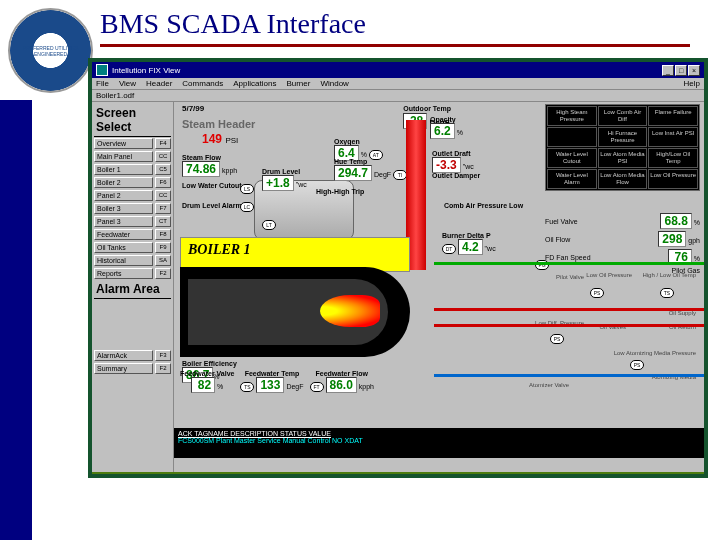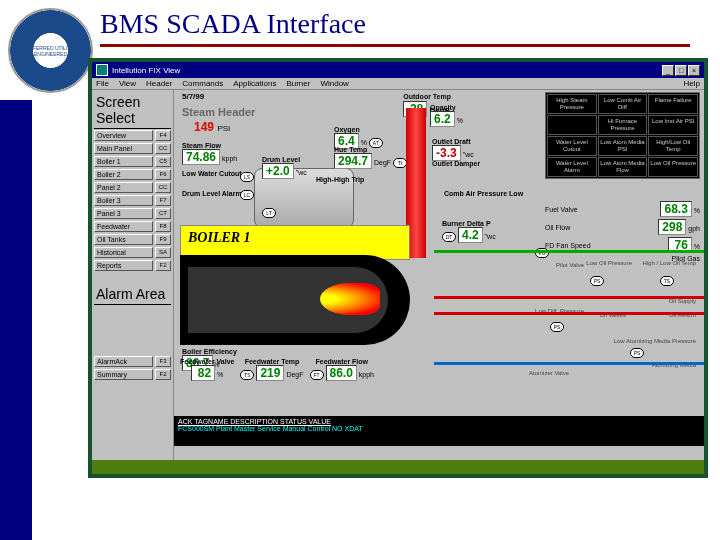--- a/index.html
+++ b/index.html
@@ -11,31 +11,31 @@
 .app{position:absolute;left:88px;top:58px;width:620px;height:420px;background:#4d7c0f;border:4px solid #14532d;font-size:8px}
 .titlebar{background:#000080;color:#fff;padding:2px 4px;display:flex;align-items:center;gap:4px}
 .titlebar-icon{width:12px;height:12px;background:#008080;border:1px solid #fff}
 .win-btns{margin-left:auto;display:flex;gap:1px}
 .win-btn{width:12px;height:11px;background:#c0c0c0;border:1px solid #fff;border-right-color:#333;border-bottom-color:#333;font-size:7px;text-align:center;line-height:9px;color:#000}
 .menubar{background:#c0c0c0;padding:1px 4px;display:flex;gap:10px;border-bottom:1px solid #888}
 .menubar span{text-decoration-color:#000}
 .doc-title{background:#c0c0c0;padding:1px 4px;border-bottom:1px solid #888;font-size:8px}
 .workspace{display:flex;height:calc(100% - 42px);background:#c0c0c0}
 .left-panel{width:82px;background:#c0c0c0;border-right:1px solid #888;padding:2px}
-.section-hdr{font-weight:normal;font-size:14px;padding:2px;border-bottom:1px solid #000}
+.section-hdr{font-weight:bold;font-size:12px;padding:2px;border-bottom:1px solid #000}
 .nav-row{display:flex;align-items:center;gap:2px;padding:1px 0}
 .nav-btn{flex:1;background:#c0c0c0;border:1px solid #fff;border-right-color:#555;border-bottom-color:#555;padding:1px 2px;font-size:7px;text-align:left}
 .fkey{width:16px;height:11px;background:#c0c0c0;border:1px solid #fff;border-right-color:#555;border-bottom-color:#555;font-size:6px;text-align:center;line-height:9px}
-.alarm-hdr{margin-top:12px}
+.alarm-hdr{margin-top:0}
 .main-area{flex:1;position:relative;background:#c0c0c0}
 .top-info{display:flex;justify-content:space-between;padding:2px 8px;font-size:8px;font-weight:bold}
 .val-box{display:inline-block;background:#fff;border:1px inset #888;padding:0 3px;color:#008000;font-weight:bold;min-width:24px;text-align:right;font-size:12px}
 .lbl{font-size:7px;font-weight:bold}
 .steam-hdr{position:absolute;left:8px;top:16px;font-size:11px;font-weight:bold;color:#666}
-.psi-val{position:absolute;left:20px;top:30px;font-size:12px;font-weight:bold;color:#e00000}
+.psi-val{position:absolute;left:28px;top:30px;font-size:12px;font-weight:bold;color:#e00000}
 .psi-unit{font-size:8px;color:#000;font-weight:normal}
 .boiler-body{position:absolute;left:6px;top:165px;width:230px;height:90px;background:#000;border-radius:0 45px 45px 0}
 .boiler-inner{position:absolute;left:8px;top:12px;width:200px;height:66px;background:#333;border-radius:0 33px 33px 0}
 .flame{position:absolute;left:140px;top:28px;width:60px;height:32px;background:radial-gradient(ellipse at left,#ff0 20%,#f80 50%,#f00 80%);border-radius:50% 30% 30% 50%}
 .boiler-top{position:absolute;left:6px;top:135px;width:230px;height:35px;background:#ffff00;border:1px solid #888}
 .boiler-label{position:absolute;left:14px;top:140px;font-size:14px;font-weight:bold;font-style:italic;font-family:'Times New Roman',serif}
 .stack{position:absolute;left:232px;top:18px;width:20px;height:150px;background:linear-gradient(to right,#c00,#f44,#c00)}
 .drum{position:absolute;left:80px;top:78px;width:100px;height:60px;background:linear-gradient(#ddd,#aaa);border:1px solid #666;border-radius:8px}
 .status-grid{position:absolute;right:4px;top:2px;width:155px;background:#000;border:1px solid #666;display:grid;grid-template-columns:1fr 1fr 1fr;gap:1px;padding:1px}
 .status-cell{background:#000;color:#ccc;font-size:6px;text-align:center;padding:2px 1px;border:1px solid #555;line-height:7px}
@@ -77,20 +77,21 @@
   <div class="menubar">
     <span>File</span>
     <span>View</span>
     <span>Header</span>
     <span>Commands</span>
     <span>Applications</span>
     <span>Burner</span>
     <span>Window</span>
     <span style="margin-left:auto">Help</span>
   </div>
+  <div class="doc-title">Boiler1.odf</div>
 
   <div class="workspace">
     <div class="left-panel">
       <div class="section-hdr">Screen Select</div>
       <div id="nav-list">
           <div class="nav-row">
             <div class="nav-btn">Overview</div>
             <div class="fkey">F4</div>
           </div>
           <div class="nav-row">
@@ -167,21 +168,21 @@
       <div class="reading" style="left:8px;top:80px">
         <span class="lbl">Low Water Cutout</span>
       </div>
       <div class="reading" style="left:8px;top:100px">
         <span class="lbl">Drum Level Alarm</span>
       </div>
 
       <div class="drum"></div>
       <div class="reading" style="left:88px;top:66px">
         <span class="lbl">Drum Level</span>
-        <span class="val-box">+2.0</span> <span>"wc</span>
+        <span class="val-box">+1.8</span> <span>"wc</span>
       </div>
       <span class="sensor" style="position:absolute;left:66px;top:82px">LS</span>
       <span class="sensor" style="position:absolute;left:66px;top:100px">LC</span>
       <span class="sensor" style="position:absolute;left:88px;top:118px">LT</span>
 
       <div class="reading" style="left:142px;top:86px">
         <span class="lbl">High-High Trip</span>
       </div>
 
       <div class="reading" style="left:160px;top:36px">
@@ -231,21 +232,21 @@
           <div class="status-cell">Low Atom Media PSI</div>
           <div class="status-cell">High/Low Oil Temp</div>
           <div class="status-cell">Water Level Alarm</div>
           <div class="status-cell">Low Atom Media Flow</div>
           <div class="status-cell">Low Oil Pressure</div>
         </div>
 
       <div class="right-readings">
         <div class="rr-row">
             <span>Fuel Valve</span>
-            <span><span class="val-box">68.3</span> <span>%</span></span>
+            <span><span class="val-box">68.8</span> <span>%</span></span>
           </div>
         <div class="rr-row">
             <span>Oil Flow</span>
             <span><span class="val-box">298</span> <span>gph</span></span>
           </div>
         <div class="rr-row">
             <span>FD Fan Speed</span>
             <span><span class="val-box">76</span> <span>%</span></span>
           </div>
         <div class="rr-row">
@@ -280,21 +281,21 @@
         <span class="lbl">Boiler Efficiency</span> <span class="val-box">86.7</span><span>%</span>
       </div>
 
       <div class="feedwater-row">
         <div class="fw-item">
             <span class="lbl">Feedwater Valve</span>
             <span><span class="val-box">82</span> <span>%</span></span>
           </div>
         <div class="fw-item">
             <span class="lbl">Feedwater Temp</span>
-            <span><span class="sensor">TS</span> <span class="val-box">219</span> <span>DegF</span></span>
+            <span><span class="sensor">TS</span> <span class="val-box">133</span> <span>DegF</span></span>
           </div>
         <div class="fw-item">
             <span class="lbl">Feedwater Flow</span>
             <span><span class="sensor">FT</span> <span class="val-box">86.0</span> <span>kpph</span></span>
           </div>
       </div>
 
       <div class="bottom-bar">
         <div class="bb-hdr">ACK  TAGNAME      DESCRIPTION                              STATUS          VALUE</div>
         <div>          FCS000SM    Plant Master Service Manual Control    NO XDAT</div>

